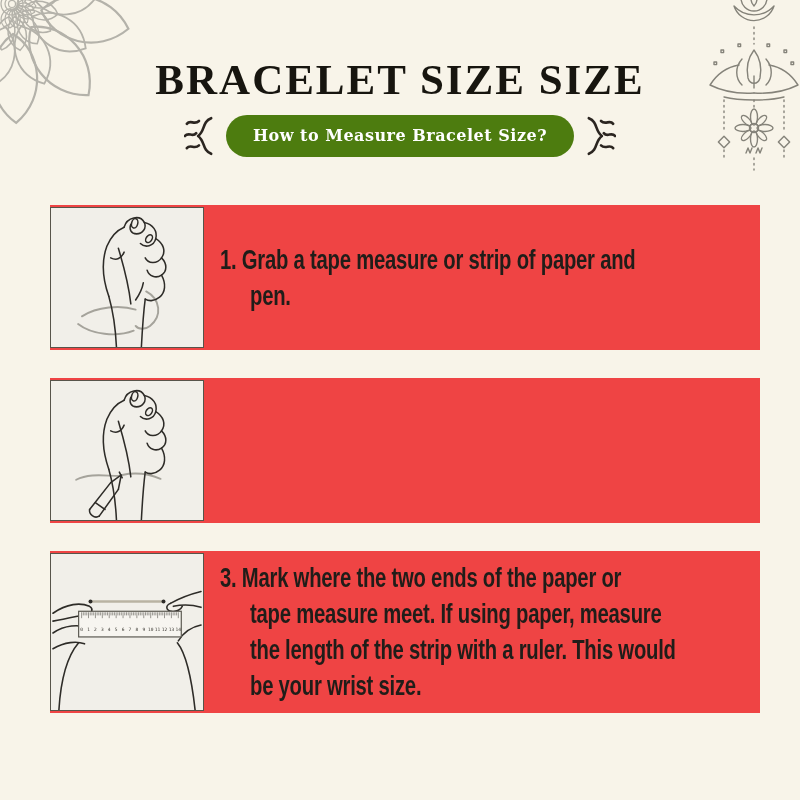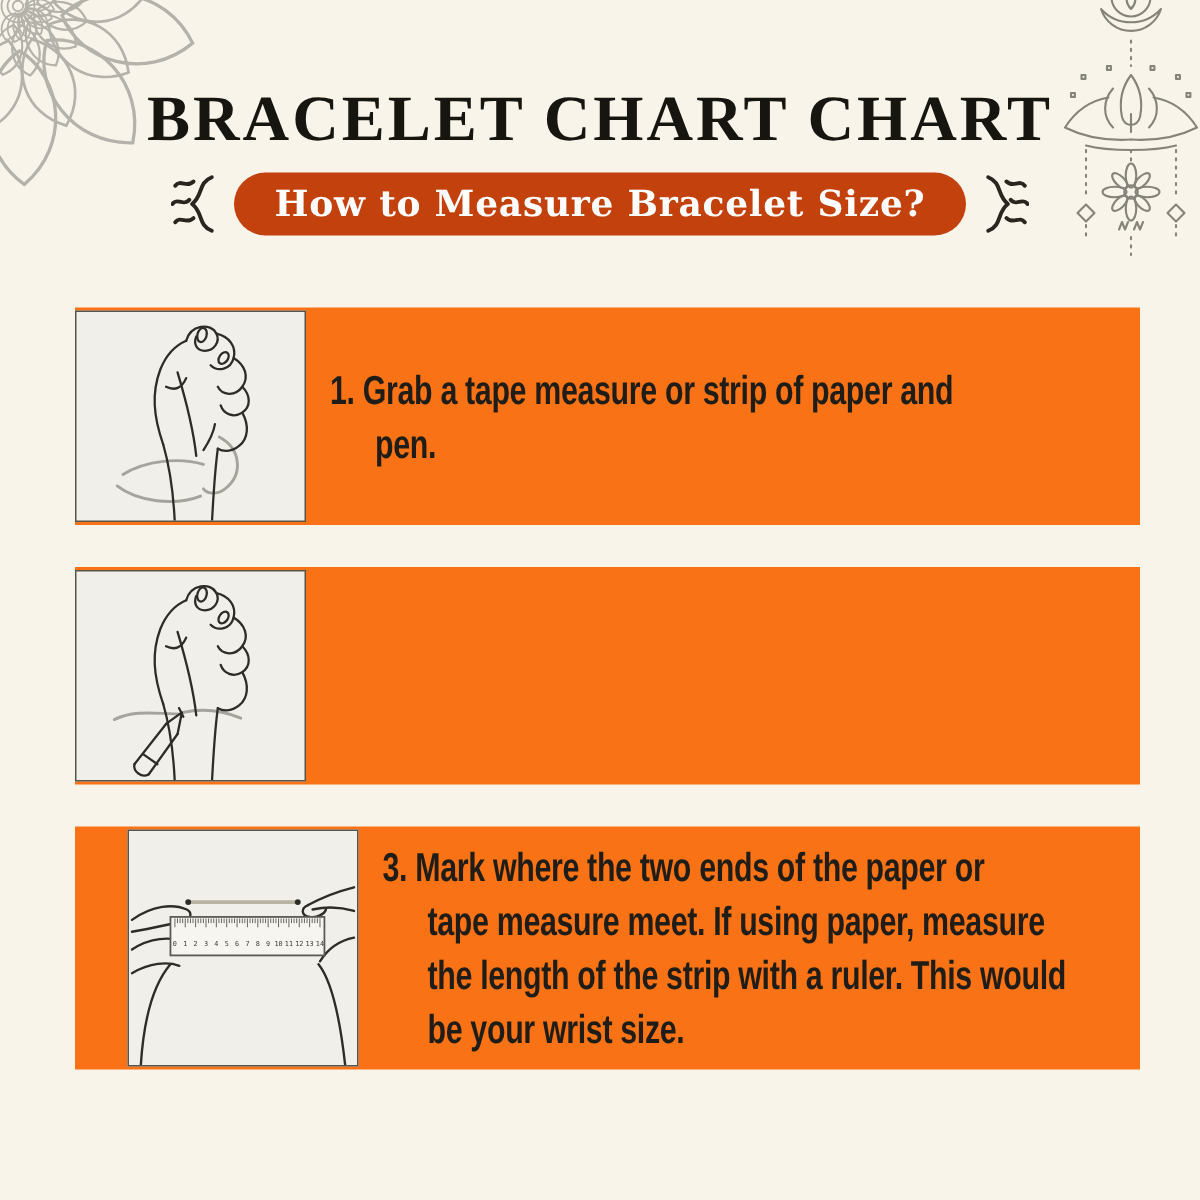--- a/index.html
+++ b/index.html
@@ -21,34 +21,34 @@
     text-align:center;
     font-family:"Liberation Serif",serif;
     font-weight:bold;font-size:43px;letter-spacing:2px;line-height:1.1;
     color:#17150f;
   }
   .badge-row{
     position:absolute;top:114px;left:0;right:0;
     display:flex;justify-content:center;align-items:center;gap:12px;
   }
   .badge{
-    background:#c2410c;color:#ffffff;
+    background:#4d7c0f;color:#ffffff;
     height:42px;line-height:42px;border-radius:21px;padding:0 27px;
-    font-family:"DejaVu Serif",serif;font-weight:bold;font-size:24px;letter-spacing:0.5px;
+    font-family:"DejaVu Serif",serif;font-weight:bold;font-size:16px;letter-spacing:0.5px;
     white-space:nowrap;
   }
 
   
   .steps{
     position:absolute;top:205px;left:50px;width:710px;
     display:flex;flex-direction:column;gap:28px;
   }
-  .step-row{display:flex;background:#f97316;}
+  .step-row{display:flex;background:#ef4444;}
   .step-row.h1{height:145px;}
-  .step-row.h3{height:162px;padding-left:35px;}
+  .step-row.h3{height:162px;}
   .imgbox{
     width:154px;flex:0 0 154px;box-sizing:border-box;
     margin:2px 0;background:#f1efe9;border:1.5px solid #57544a;
   }
   .imgbox svg{display:block;width:100%;height:100%;}
   .step-textwrap{flex:1;display:flex;align-items:center;margin-left:16px;min-width:0;}
   .step-text{
     margin:0;
     font-size:27px;font-weight:bold;line-height:36px;letter-spacing:-0.3px;
     white-space:pre;              
@@ -158,21 +158,21 @@
         <ellipse cx="52.5" cy="135.5" rx="3" ry="6.5" transform="rotate(45,52.5,135.5)"></ellipse>
         <ellipse cx="67.5" cy="135.5" rx="3" ry="6.5" transform="rotate(-45,67.5,135.5)"></ellipse>
         <circle cx="60" cy="128" r="4.5"></circle>
       </g>
       <path d="M52,153 l2,-5 l2,5 l2,-5"></path>
       <path d="M62,153 l2,-5 l2,5 l2,-5"></path>
       <path d="M60,158 L60,170" stroke-dasharray="1.5,4"></path>
     </g>
   </svg>
 
-  <h1 class="title">BRACELET CHART CHART</h1>
+  <h1 class="title">BRACELET SIZE SIZE</h1>
 
   <div class="badge-row">
     <svg class="flourish-svg" width="30" height="44" viewBox="0 0 32 44">
       <g class="flourish">
         <path d="M29,3 C19,7 23,16 15,22 C23,28 19,37 29,41"></path>
         <path d="M3,9 C7,4 11,11 16,6"></path>
         <path d="M1,22 C5,17 9,24 13,19"></path>
         <path d="M3,35 C7,30 11,37 16,32"></path>
       </g>
     </svg>

